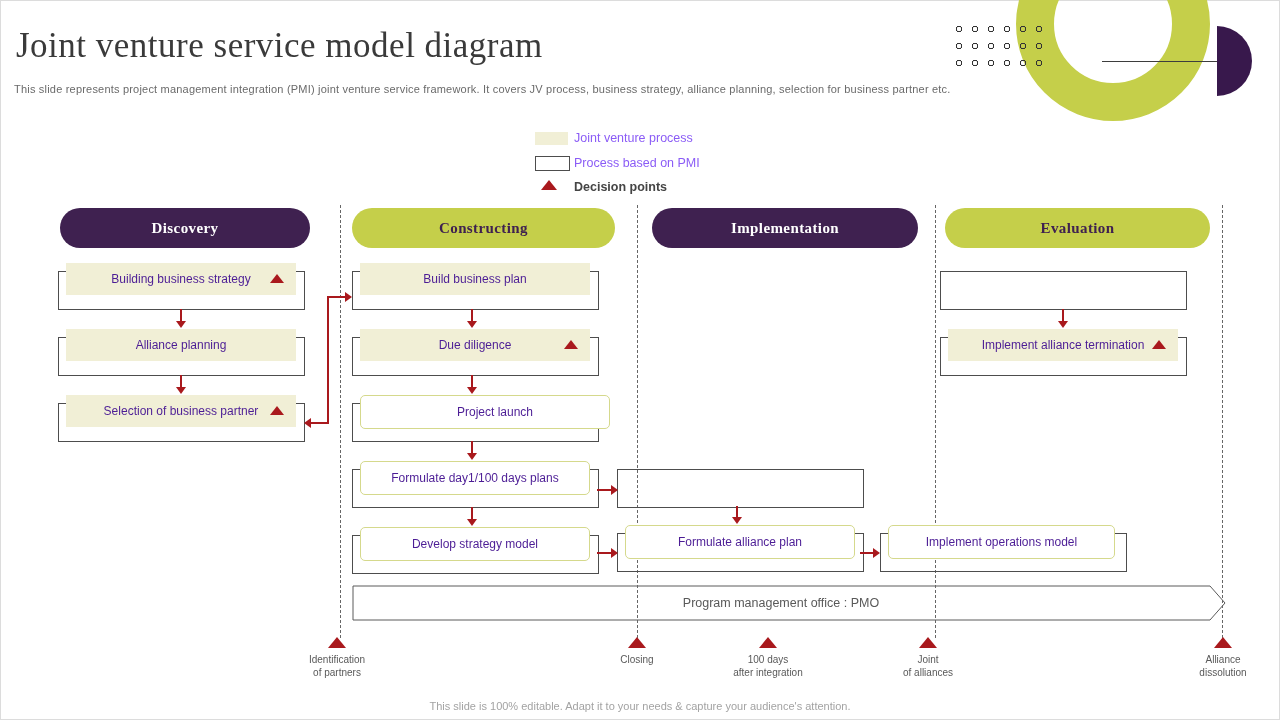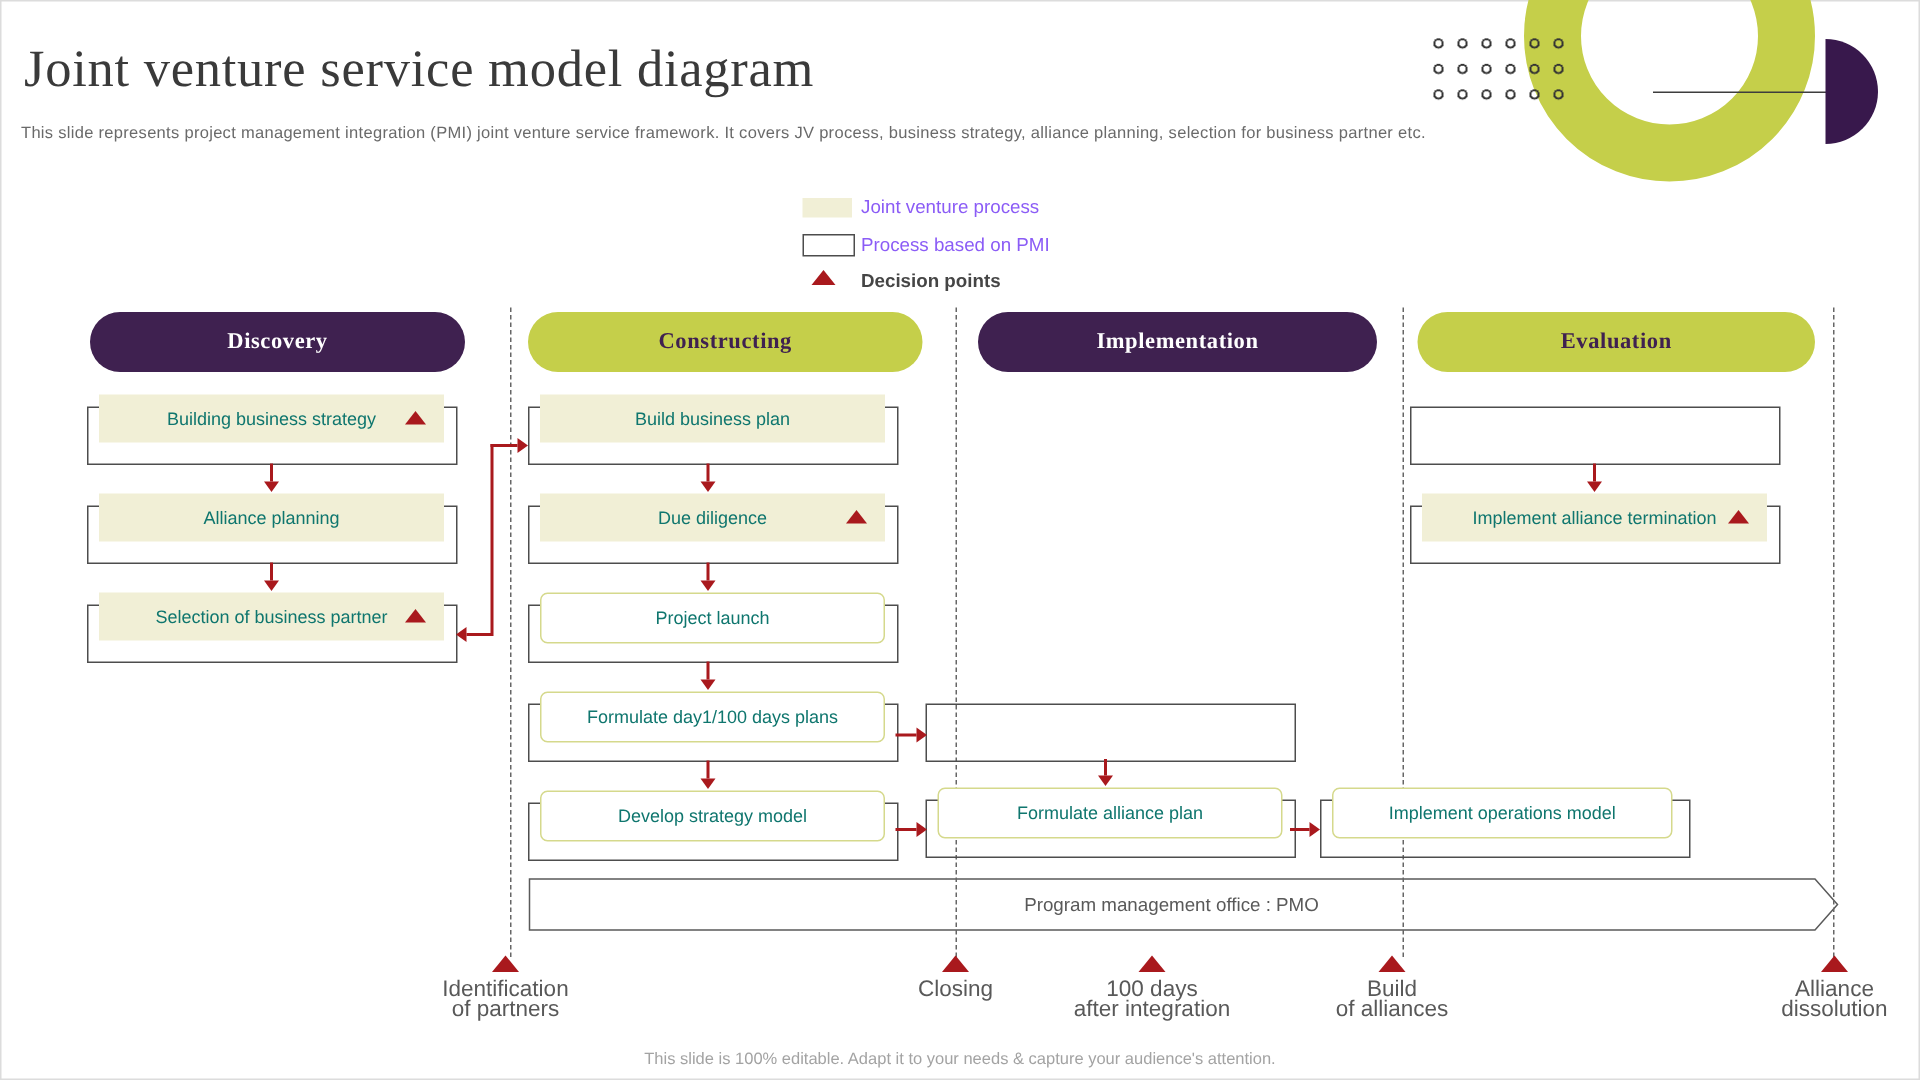--- a/index.html
+++ b/index.html
@@ -32,21 +32,21 @@
   .phase{position:absolute;top:208px;height:40px;border-radius:20px;display:flex;align-items:center;justify-content:center;
          font-family:"Liberation Serif",serif;font-weight:bold;font-size:15px;letter-spacing:.4px;z-index:5;}
   .purple{background:#3f2150;color:#fff;}
   .green{background:#c5cf4a;color:#3f2150;}
 
   
   .dash{position:absolute;top:205px;height:433px;width:0;border-left:1px dashed #666;z-index:3;}
 
   
   .step{position:absolute;height:32px;display:flex;align-items:center;justify-content:center;
-        font-size:12px;color:#0f766e;z-index:5;text-align:center;}
+        font-size:12px;color:#4c1d95;z-index:5;text-align:center;}
   .beige{background:#f1efd6;}
   .pmi-box{background:#fff;border:1px solid #d5d98c;border-radius:5px;}
   .bracket{position:absolute;width:245px;height:37px;border:1px solid #4d4d4d;background:transparent;z-index:4;}
   .dp{position:absolute;right:12px;top:50%;margin-top:-5px;width:0;height:0;
       border-left:7px solid transparent;border-right:7px solid transparent;border-bottom:9px solid #a9191d;}
 
   
   .varrow{position:absolute;width:2px;background:#a9191d;z-index:6;}
   .varrow::after{content:"";position:absolute;left:-4px;bottom:-7px;width:0;height:0;
       border-left:5px solid transparent;border-right:5px solid transparent;border-top:7px solid #a9191d;}
@@ -60,21 +60,21 @@
 
   
   .pmo-svg{position:absolute;left:352px;top:584px;z-index:2;}
   .pmo-label{position:absolute;left:352px;top:586px;width:858px;height:34px;display:flex;align-items:center;
              justify-content:center;font-size:12.5px;color:#595959;z-index:4;}
 
   
   .tlm{position:absolute;top:637px;width:0;height:0;border-left:9px solid transparent;
        border-right:9px solid transparent;border-bottom:11px solid #a9191d;z-index:5;}
   .tll{position:absolute;top:653px;width:160px;margin-left:-80px;text-align:center;
-       font-size:15px;line-height:13px;color:#595959;z-index:5;}
+       font-size:10px;line-height:13px;color:#595959;z-index:5;}
 </style>
 </head>
 <body>
 
 <div class="slide">
 
   <div class="title">Joint venture service model diagram</div>
   <div class="subtitle">This slide represents project management integration (PMI)  joint venture service framework. It covers JV process, business strategy, alliance planning, selection for business partner etc.</div>
 
   <div class="ring"></div>
@@ -129,21 +129,21 @@
   <div class="varrow" style="left:471px;top:309px;height:12px;"></div>
 
   <div class="bracket" style="left:352px;top:337px;"></div>
   <div class="step beige" style="left:360px;top:329px;width:230px;">
     <span>Due diligence</span>
     <span class="dp"></span>
   </div>
   <div class="varrow" style="left:471px;top:375px;height:12px;"></div>
 
   <div class="bracket" style="left:352px;top:403px;"></div>
-  <div class="step pmi-box" style="left:360px;top:395px;width:228px;">
+  <div class="step pmi-box" style="left:360px;top:395px;width:228px;padding-left:20px;">
     <span>Project launch</span>
   </div>
   <div class="varrow" style="left:471px;top:441px;height:12px;"></div>
 
   <div class="bracket" style="left:352px;top:469px;"></div>
   <div class="step pmi-box" style="left:360px;top:461px;width:228px;">
     <span>Formulate day1/100 days plans</span>
   </div>
   <div class="varrow" style="left:471px;top:507px;height:12px;"></div>
 
@@ -192,21 +192,21 @@
     <div>Closing</div>
     <div></div>
   </div>
   <div class="tlm" style="left:759px;"></div>
   <div class="tll" style="left:768px;">
     <div>100 days</div>
     <div>after integration</div>
   </div>
   <div class="tlm" style="left:919px;"></div>
   <div class="tll" style="left:928px;">
-    <div>Build</div>
+    <div>Joint</div>
     <div>of alliances</div>
   </div>
   <div class="tlm" style="left:1214px;"></div>
   <div class="tll" style="left:1223px;">
     <div>Alliance</div>
     <div>dissolution</div>
   </div>
 
   <div class="footer">This slide is 100% editable. Adapt it to your needs &amp; capture your audience's attention.</div>
 

